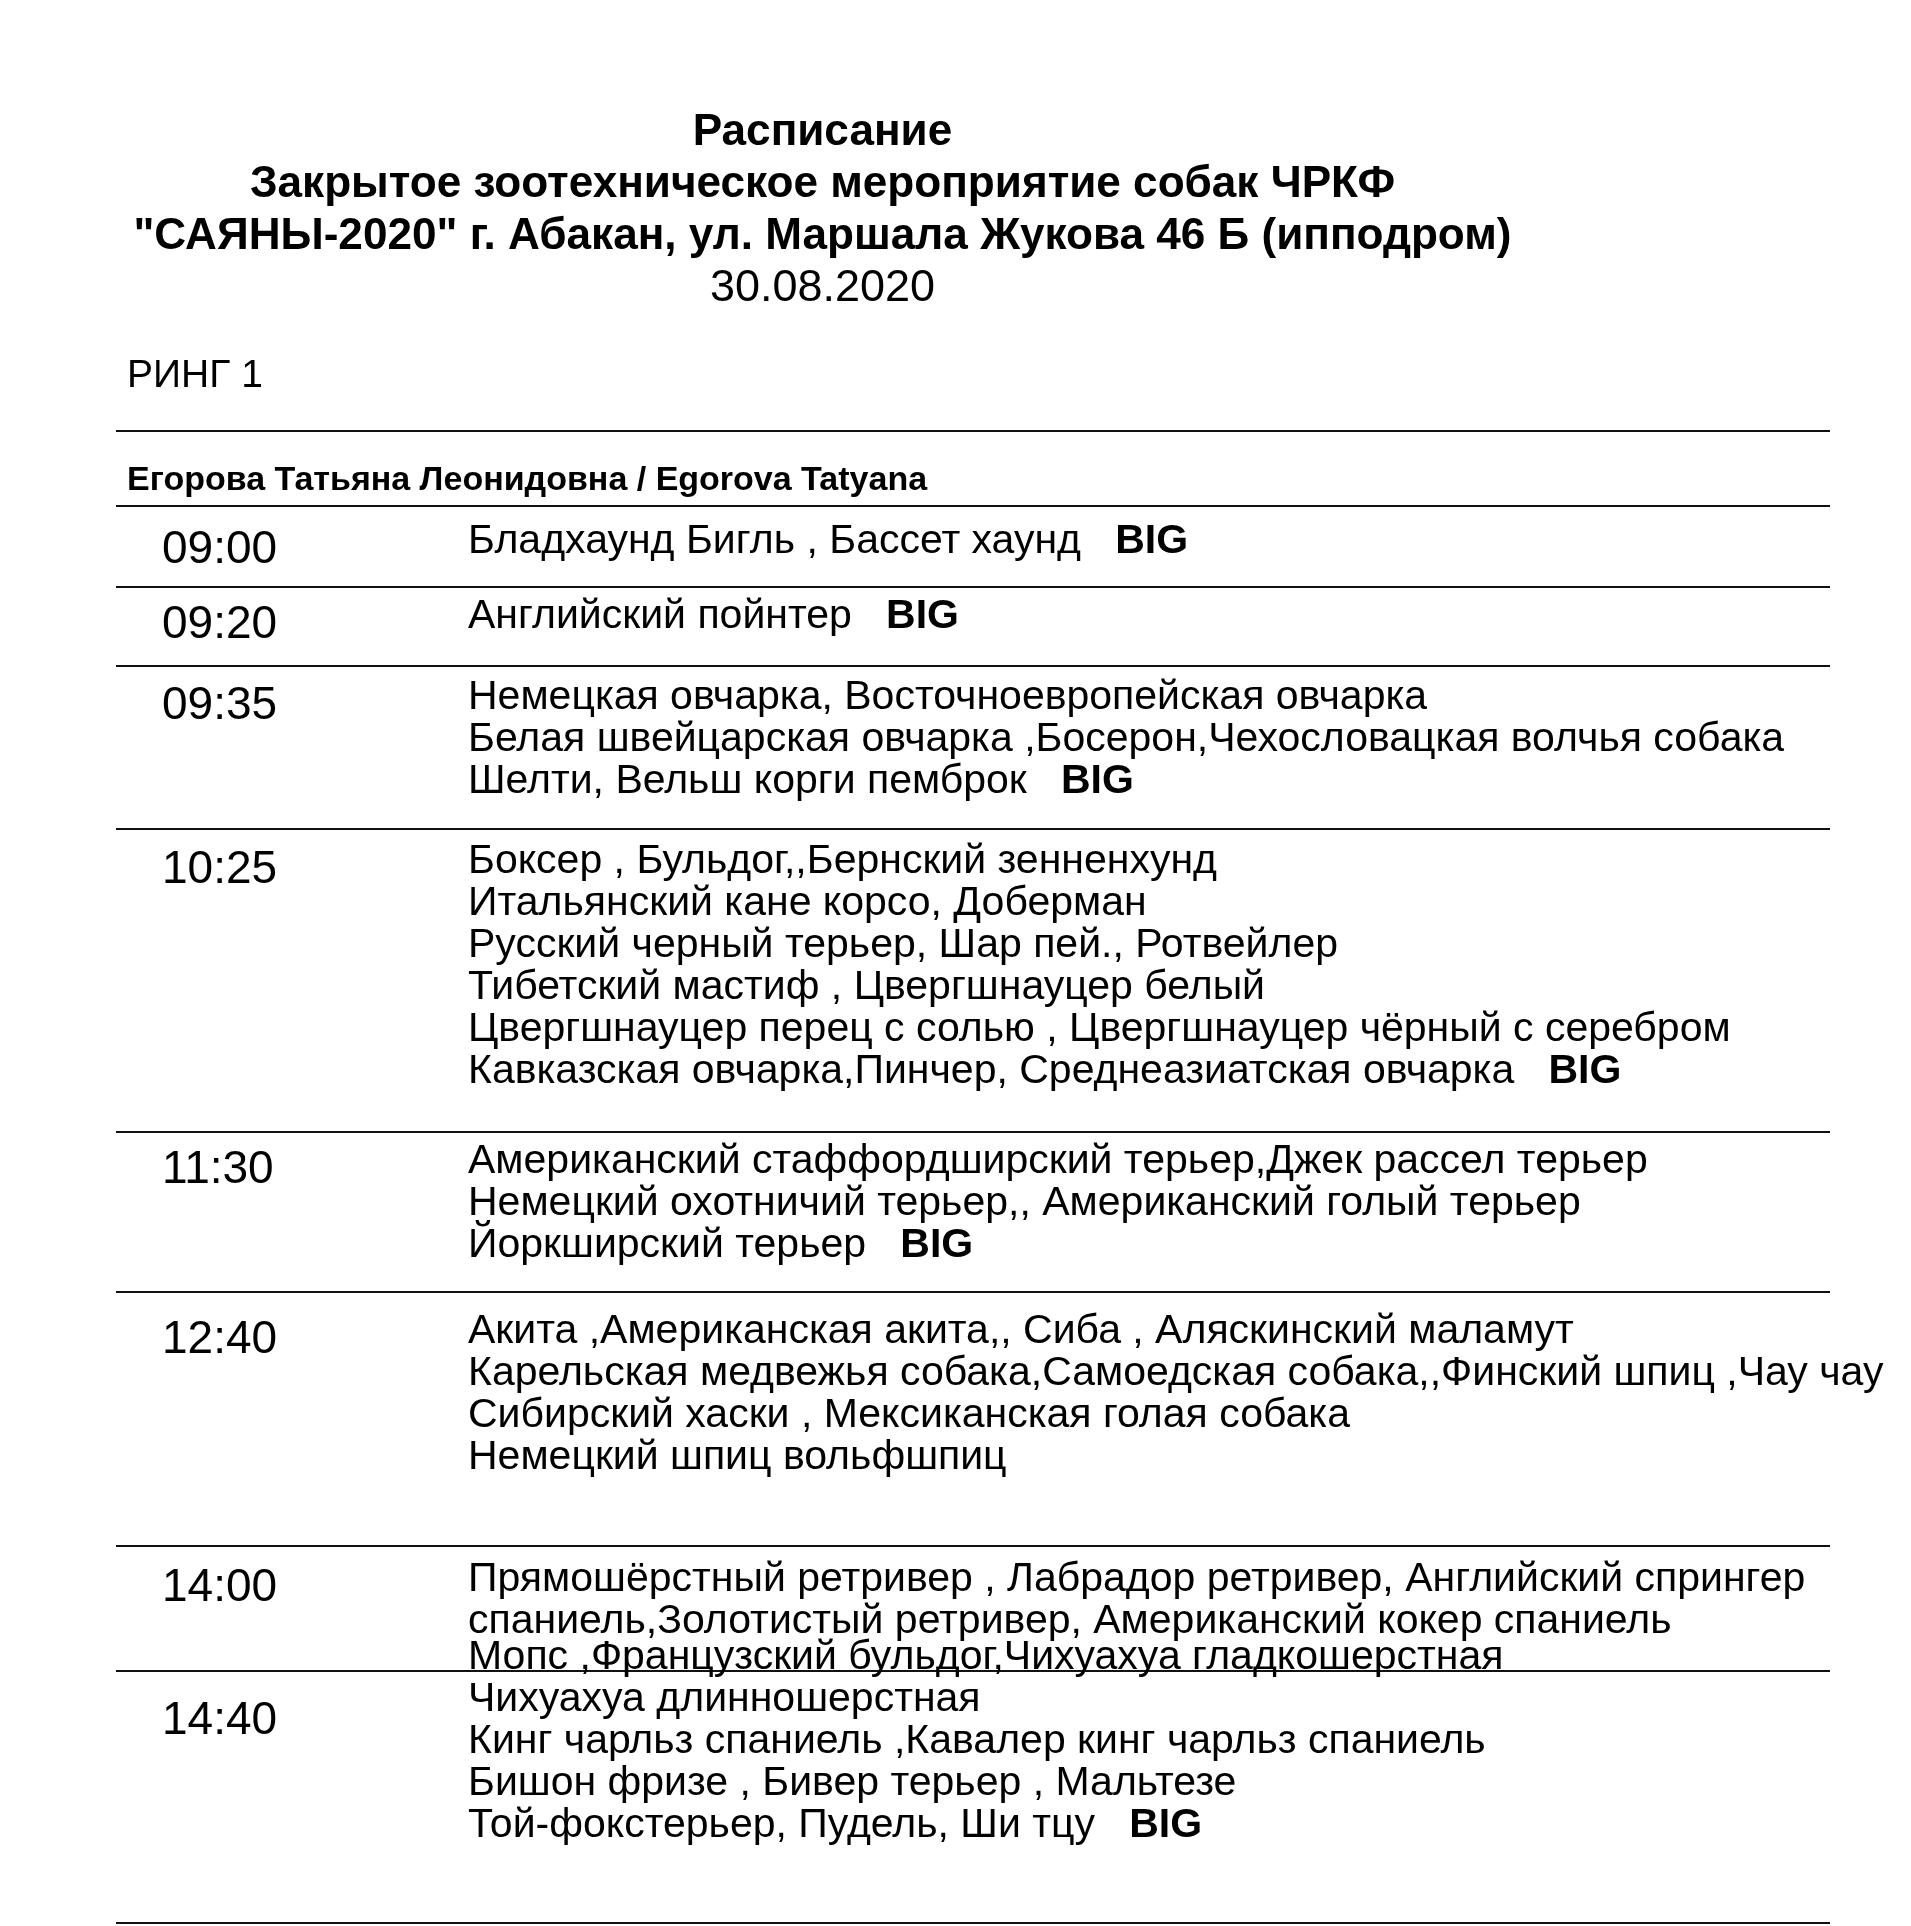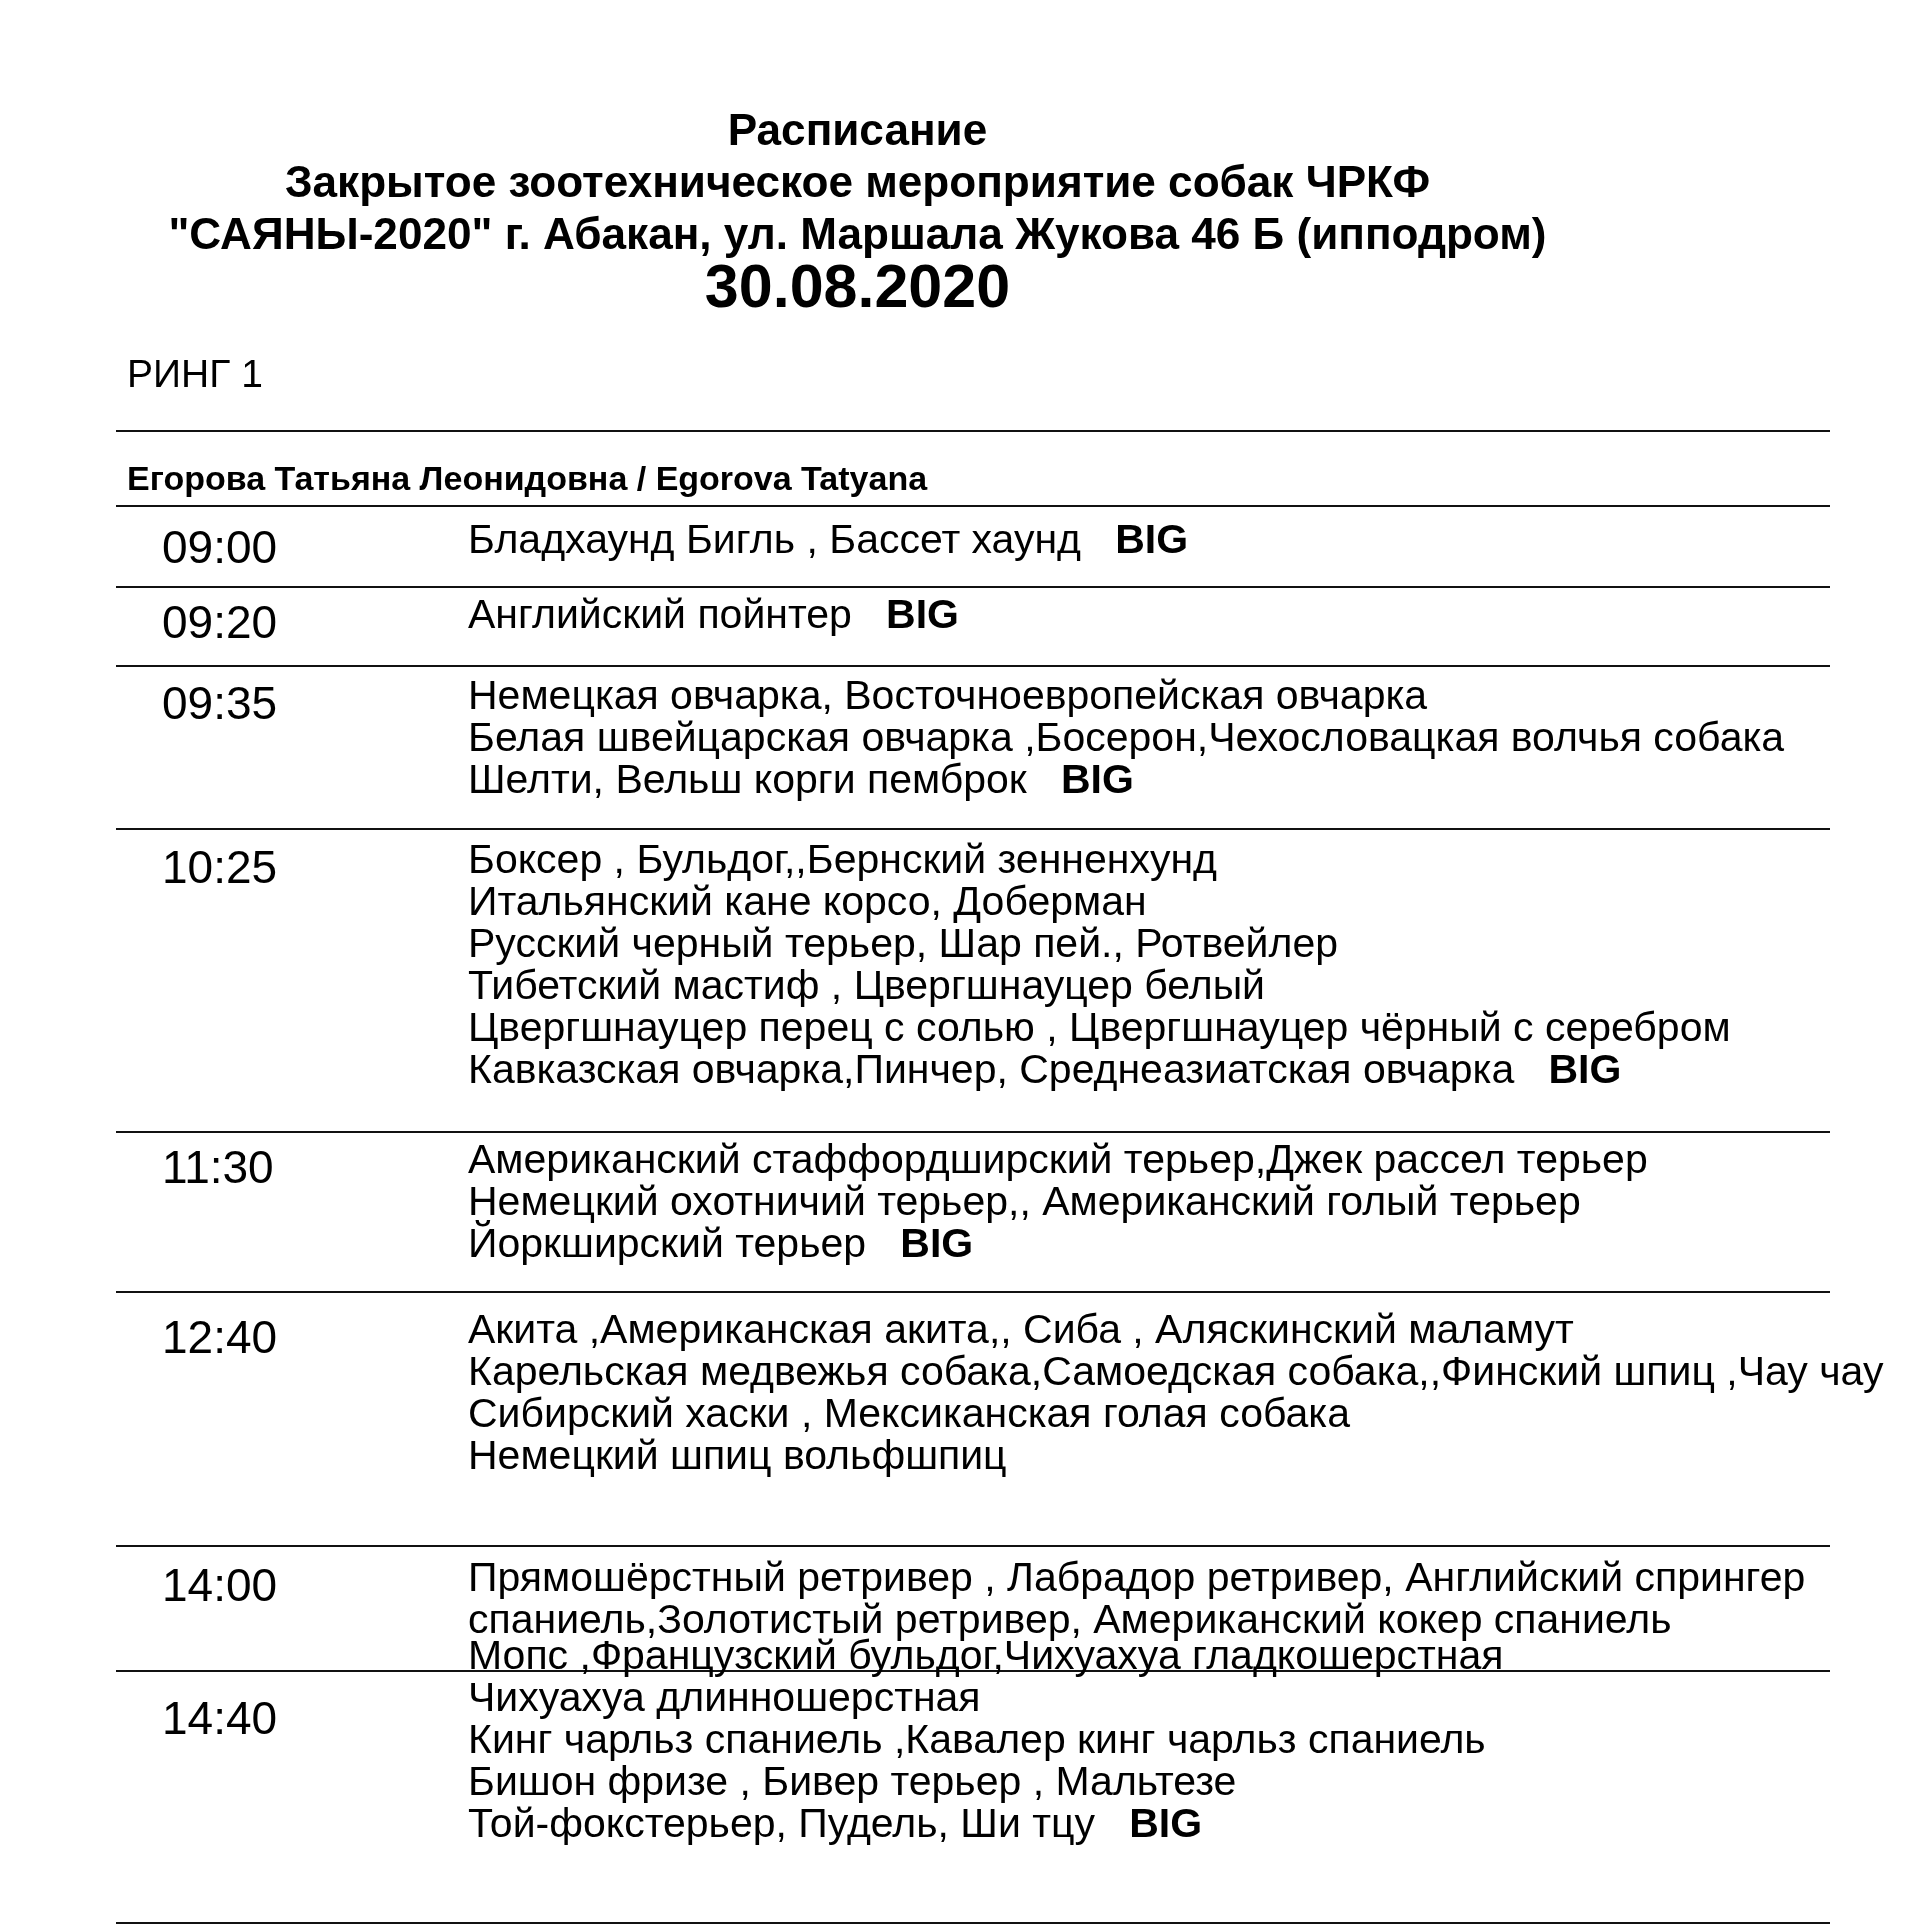--- a/index.html
+++ b/index.html
@@ -1,22 +1,22 @@
 <!DOCTYPE html>
 <html style="font-size:6.2px"><head>
 <meta charset="utf-8">
 <style>
   html, body { margin: 0; padding: 0; background: #ffffff; }
   body {
     width: 1911px; height: 2704px; position: relative; overflow: hidden;
     font-family: "Liberation Sans", "DejaVu Sans", sans-serif; color: #000;
   }
-  .header { position: absolute; left: 0; width: 1645px; top: 104px; text-align: center; padding-left: 35px; }
+  .header { position: absolute; left: 0; width: 1645px; top: 104px; text-align: center; }
   .header .line { font-weight: bold; font-size: 45px; line-height: 52px; transform: scaleX(0.98); }
-  .header .date { font-weight: bold; font-size: 61px; line-height: 52px; }
+  .header .date { font-weight: normal; font-size: 45px; line-height: 52px; }
 
   .ring { position: absolute; left: 0; width: 1911px; }
   .ring-title { position: absolute; font-size: 39px; font-weight: normal; }
   .rule { position: absolute; height: 2.3px; background: #111; }
   .judge { position: absolute; font-size: 34px; font-weight: bold; white-space: nowrap; margin-top: 16px; }
   .slot { position: absolute; left: 0; width: 1911px; }
   .slot .time { position: absolute; font-size: 46px; white-space: nowrap; }
   .slot .breeds { position: absolute; font-size: 41px; line-height: 42px; white-space: nowrap; }
   .big { font-weight: bold; }
 </style>

